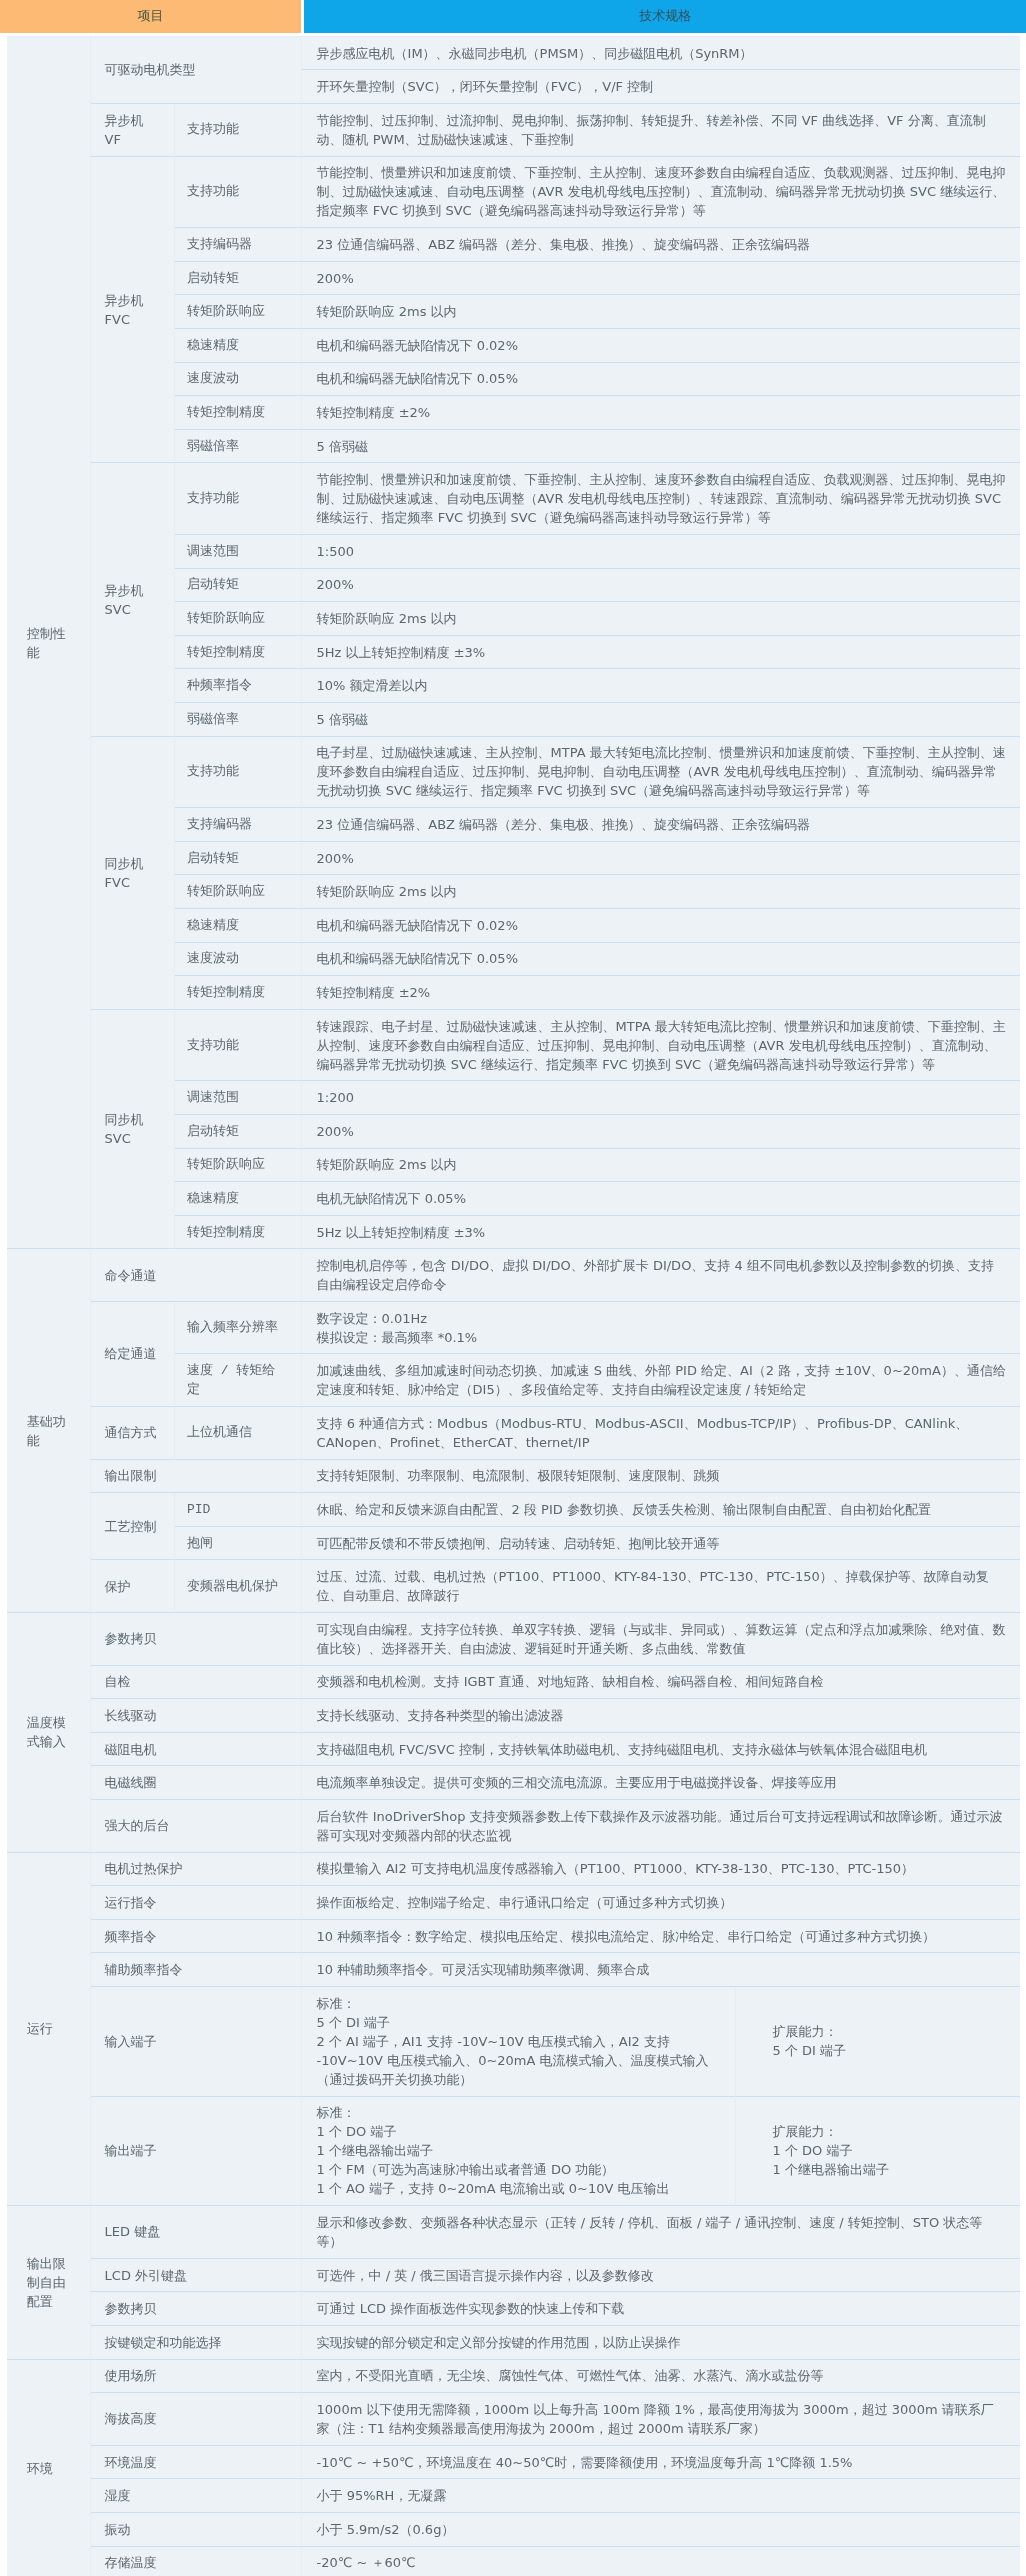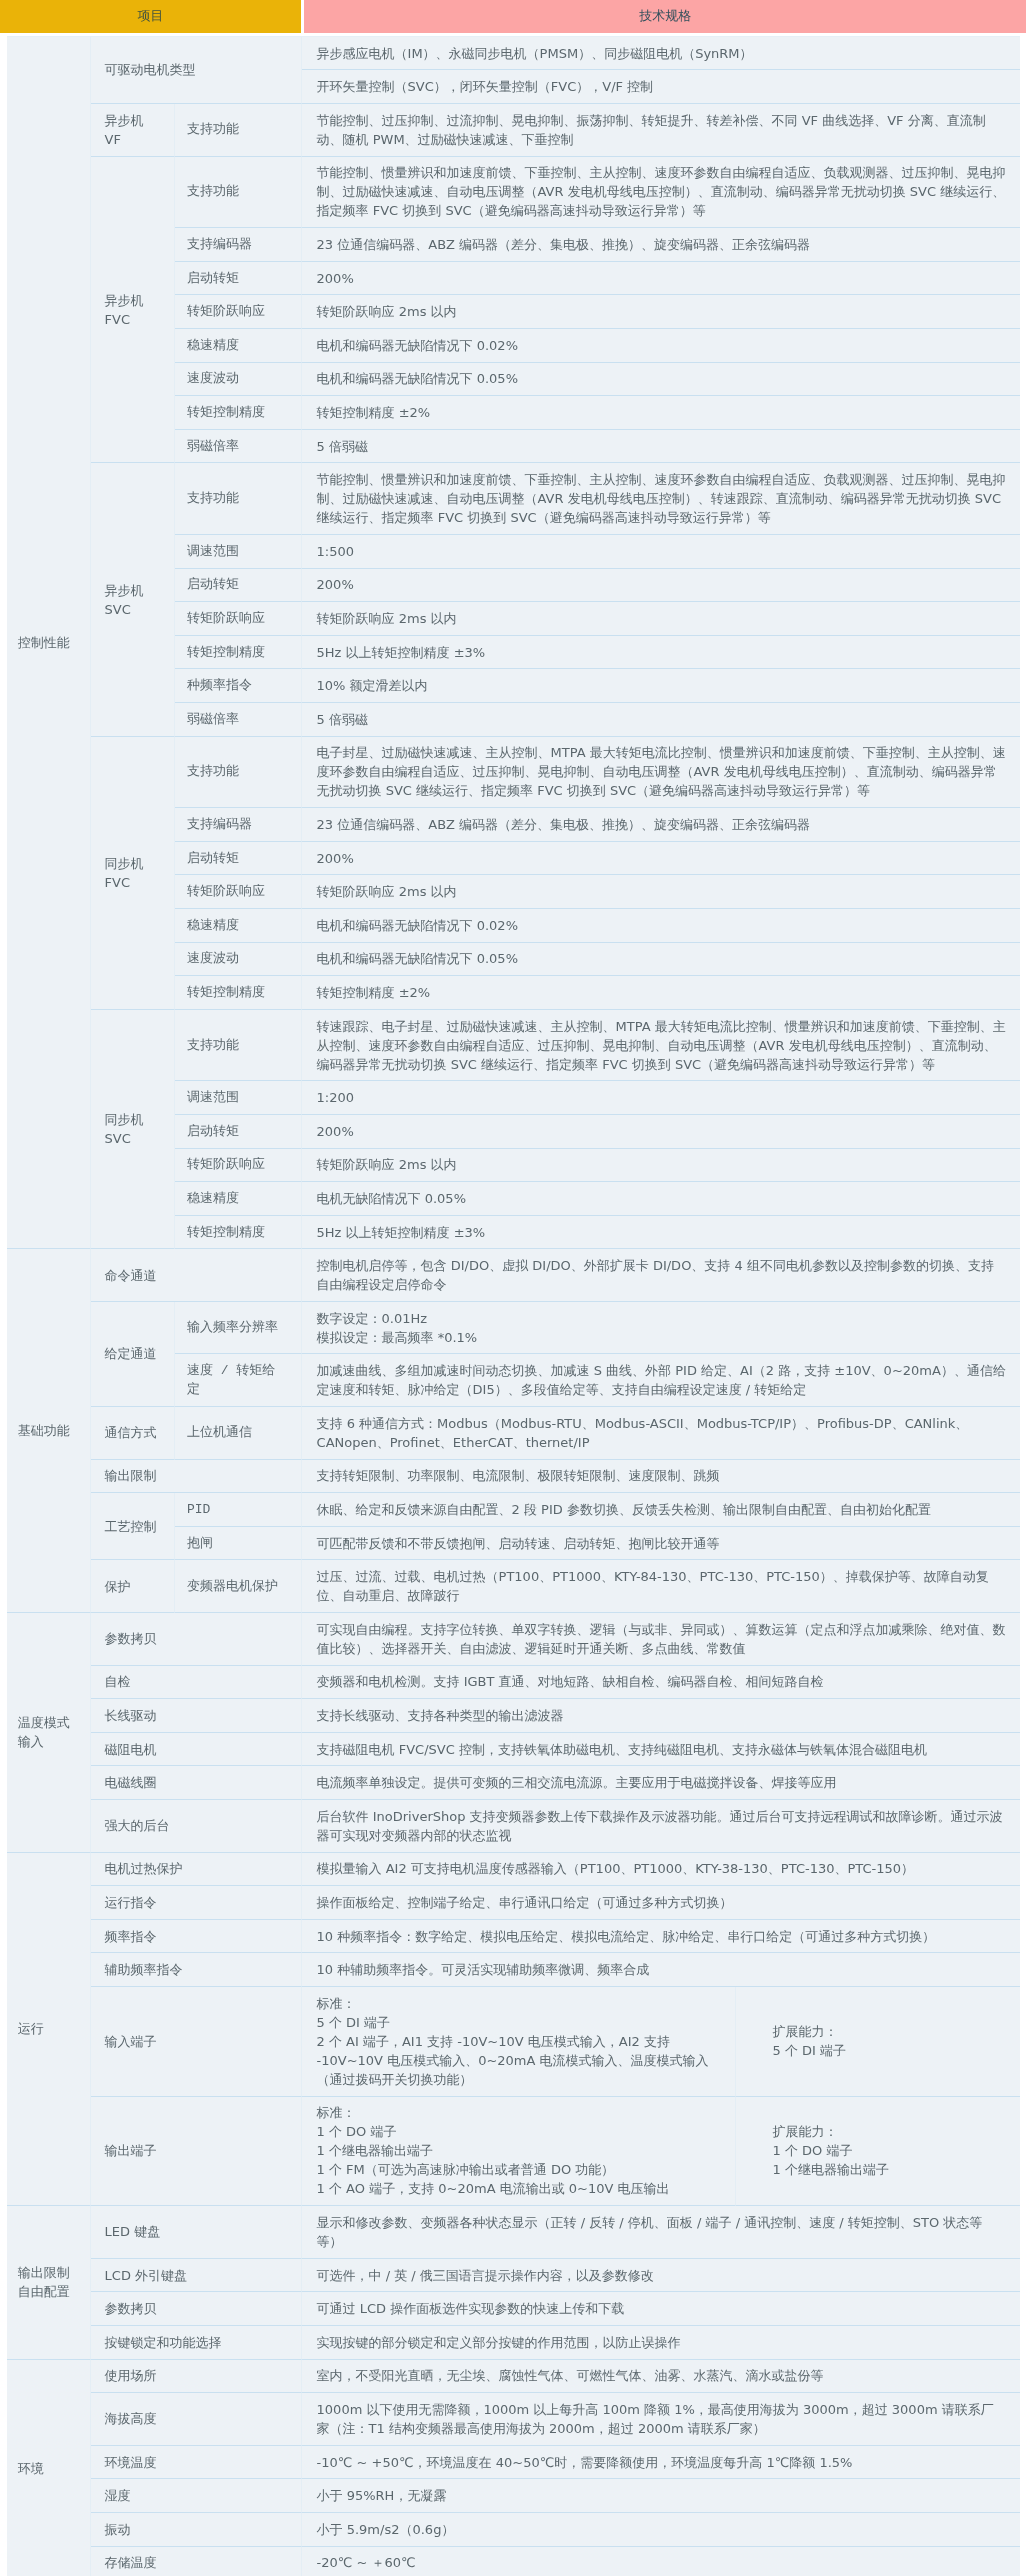--- a/index.html
+++ b/index.html
@@ -1,35 +1,35 @@
 <!DOCTYPE html>
 <html style="font-size:13.7px"><head>
 <meta charset="utf-8">
 <style>
   html,body{margin:0;padding:0;background:#ffffff;}
   body{width:1026px;font-family:"DejaVu Sans","Liberation Sans",sans-serif;}
   .page{width:1026px;background:#ffffff;padding-bottom:15.4px;}
   
   .hdr{display:flex;height:32.5px;width:1026px;}
-  .hdr-item{width:301px;background:#eab308;color:#44553f;font-size:13px;
+  .hdr-item{width:301px;background:#fdba74;color:#44553f;font-size:13px;
     display:flex;align-items:center;justify-content:center;}
   .hdr-gap{width:3.4px;background:#ffffff;}
-  .hdr-spec{flex:1;background:#fca5a5;color:#33505c;font-size:13px;
+  .hdr-spec{flex:1;background:#0ea5e9;color:#33505c;font-size:13px;
     display:flex;align-items:center;justify-content:center;}
   
   .tbl-wrap{padding:3.4px 6.8px 0 6.8px;}
   table{width:1013px;border-collapse:separate;border-spacing:0;table-layout:fixed;
     background:#edf2f6;border-top:1.7px solid #e6eff6;border-bottom:1.7px solid #c9e0f0;}
   col.w1{width:84px;}col.w2{width:84px;}col.w3{width:127px;}col.w4{width:434px;}col.w5{width:283px;}
   td{font-size:13px;line-height:19px;color:#5b676d;vertical-align:middle;
     border-bottom:1.7px solid #c9e0f0;border-right:1.7px solid #e4eef5;
     padding:6.8px 13.7px;word-break:break-word;}
   td:last-child{border-right:none;}
   tr.last-row td{border-bottom:none;}
-  td.c1{padding-left:11px;padding-right:17px;margin-top:8px;}
+  td.c1{padding-left:20px;padding-right:17px;margin-top:8px;}
   td.c2,td.c2x{padding-left:13.7px;}
   td.c3{padding-left:12px;font-family:Liberation Mono, monospace;}
   td.v{padding-left:14.5px;}
   td.ext{padding-left:36px;}
   .pre{white-space:pre-line;}
 </style>
 </head>
 <body>
 
 <div class="page">

